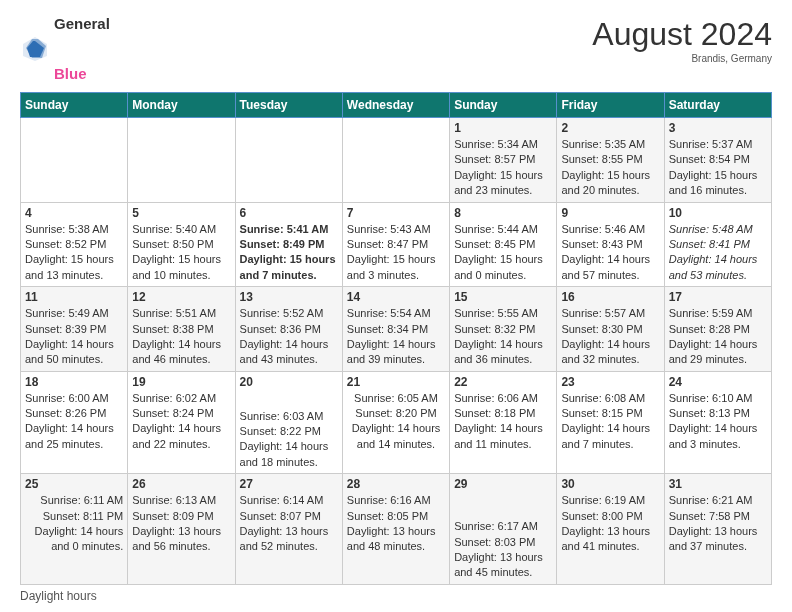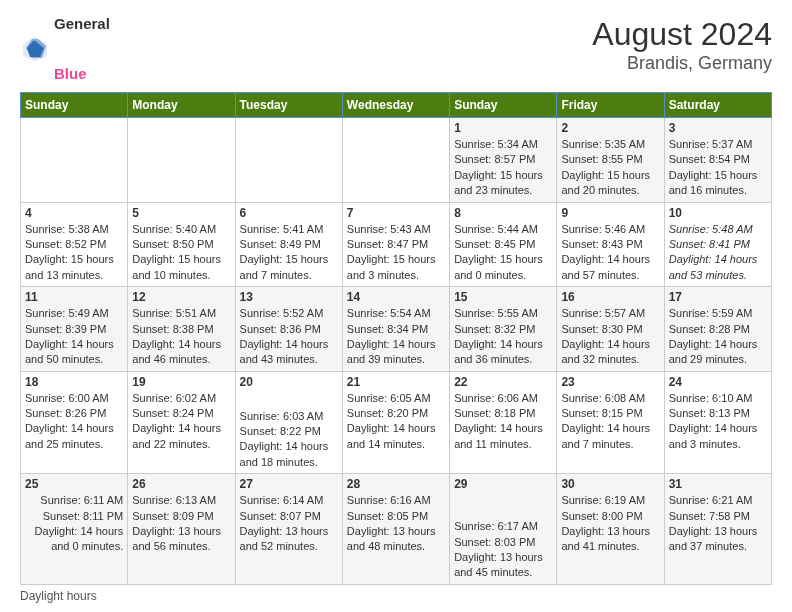--- a/index.html
+++ b/index.html
@@ -50,31 +50,31 @@
     }
     .title-block {
       text-align: right;
     }
     .month-title {
       font-size: 32px;
       font-weight: normal;
       color: #333;
     }
     .location {
-      font-size: 18px;
+      font-size: 10px;
       color: #555;
     }
     .calendar-table {
       width: 100%;
       border-collapse: collapse;
       flex: 1;
       table-layout: fixed;
     }
     .calendar-table thead tr th {
-      background: #4d7c0f;
+      background: #0f766e;
       color: #fff;
       font-size: 12px;
       font-weight: bold;
       padding: 5px 4px;
       text-align: left;
       border: 1px solid #5590cc;
     }
     .calendar-table tbody tr td {
       border: 1px solid #ccc;
       vertical-align: top;
@@ -184,21 +184,21 @@
           </td>
           <td>
             <span class="day-num">5</span>
             <div class="day-info" style="white-space: pre-line;">Sunrise: 5:40 AM
 Sunset: 8:50 PM
 Daylight: 15 hours
 and 10 minutes.</div>
           </td>
           <td>
             <span class="day-num">6</span>
-            <div class="day-info" style="white-space: pre-line;">Sunrise: 5:41 AM
+            <div class="day-info" style="white-space: pre-line; font-weight: bold;">Sunrise: 5:41 AM
 Sunset: 8:49 PM
 Daylight: 15 hours
 and 7 minutes.</div>
           </td>
           <td>
             <span class="day-num">7</span>
             <div class="day-info" style="white-space: pre-line;">Sunrise: 5:43 AM
 Sunset: 8:47 PM
 Daylight: 15 hours
 and 3 minutes.</div>
@@ -293,21 +293,21 @@
           </td>
           <td>
             <span class="day-num">20</span>
             <div class="day-info" style="white-space: pre-line; margin-top: 20px;">Sunrise: 6:03 AM
 Sunset: 8:22 PM
 Daylight: 14 hours
 and 18 minutes.</div>
           </td>
           <td>
             <span class="day-num">21</span>
-            <div class="day-info" style="white-space: pre-line;">Sunrise: 6:05 AM
+            <div class="day-info" style="white-space: pre-line; text-align: center;">Sunrise: 6:05 AM
 Sunset: 8:20 PM
 Daylight: 14 hours
 and 14 minutes.</div>
           </td>
           <td>
             <span class="day-num">22</span>
             <div class="day-info" style="white-space: pre-line;">Sunrise: 6:06 AM
 Sunset: 8:18 PM
 Daylight: 14 hours
 and 11 minutes.</div>

